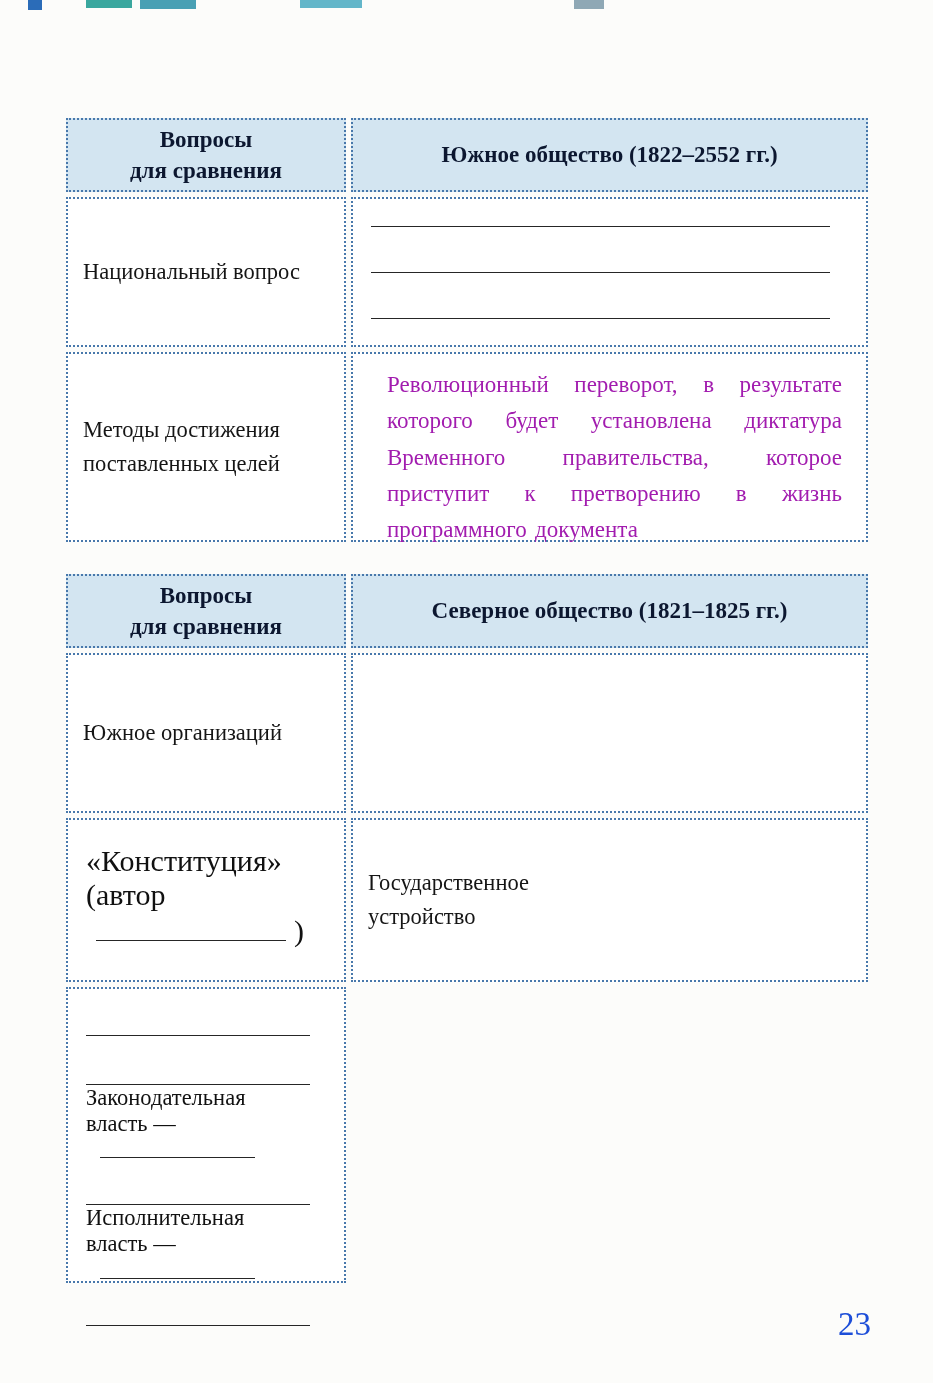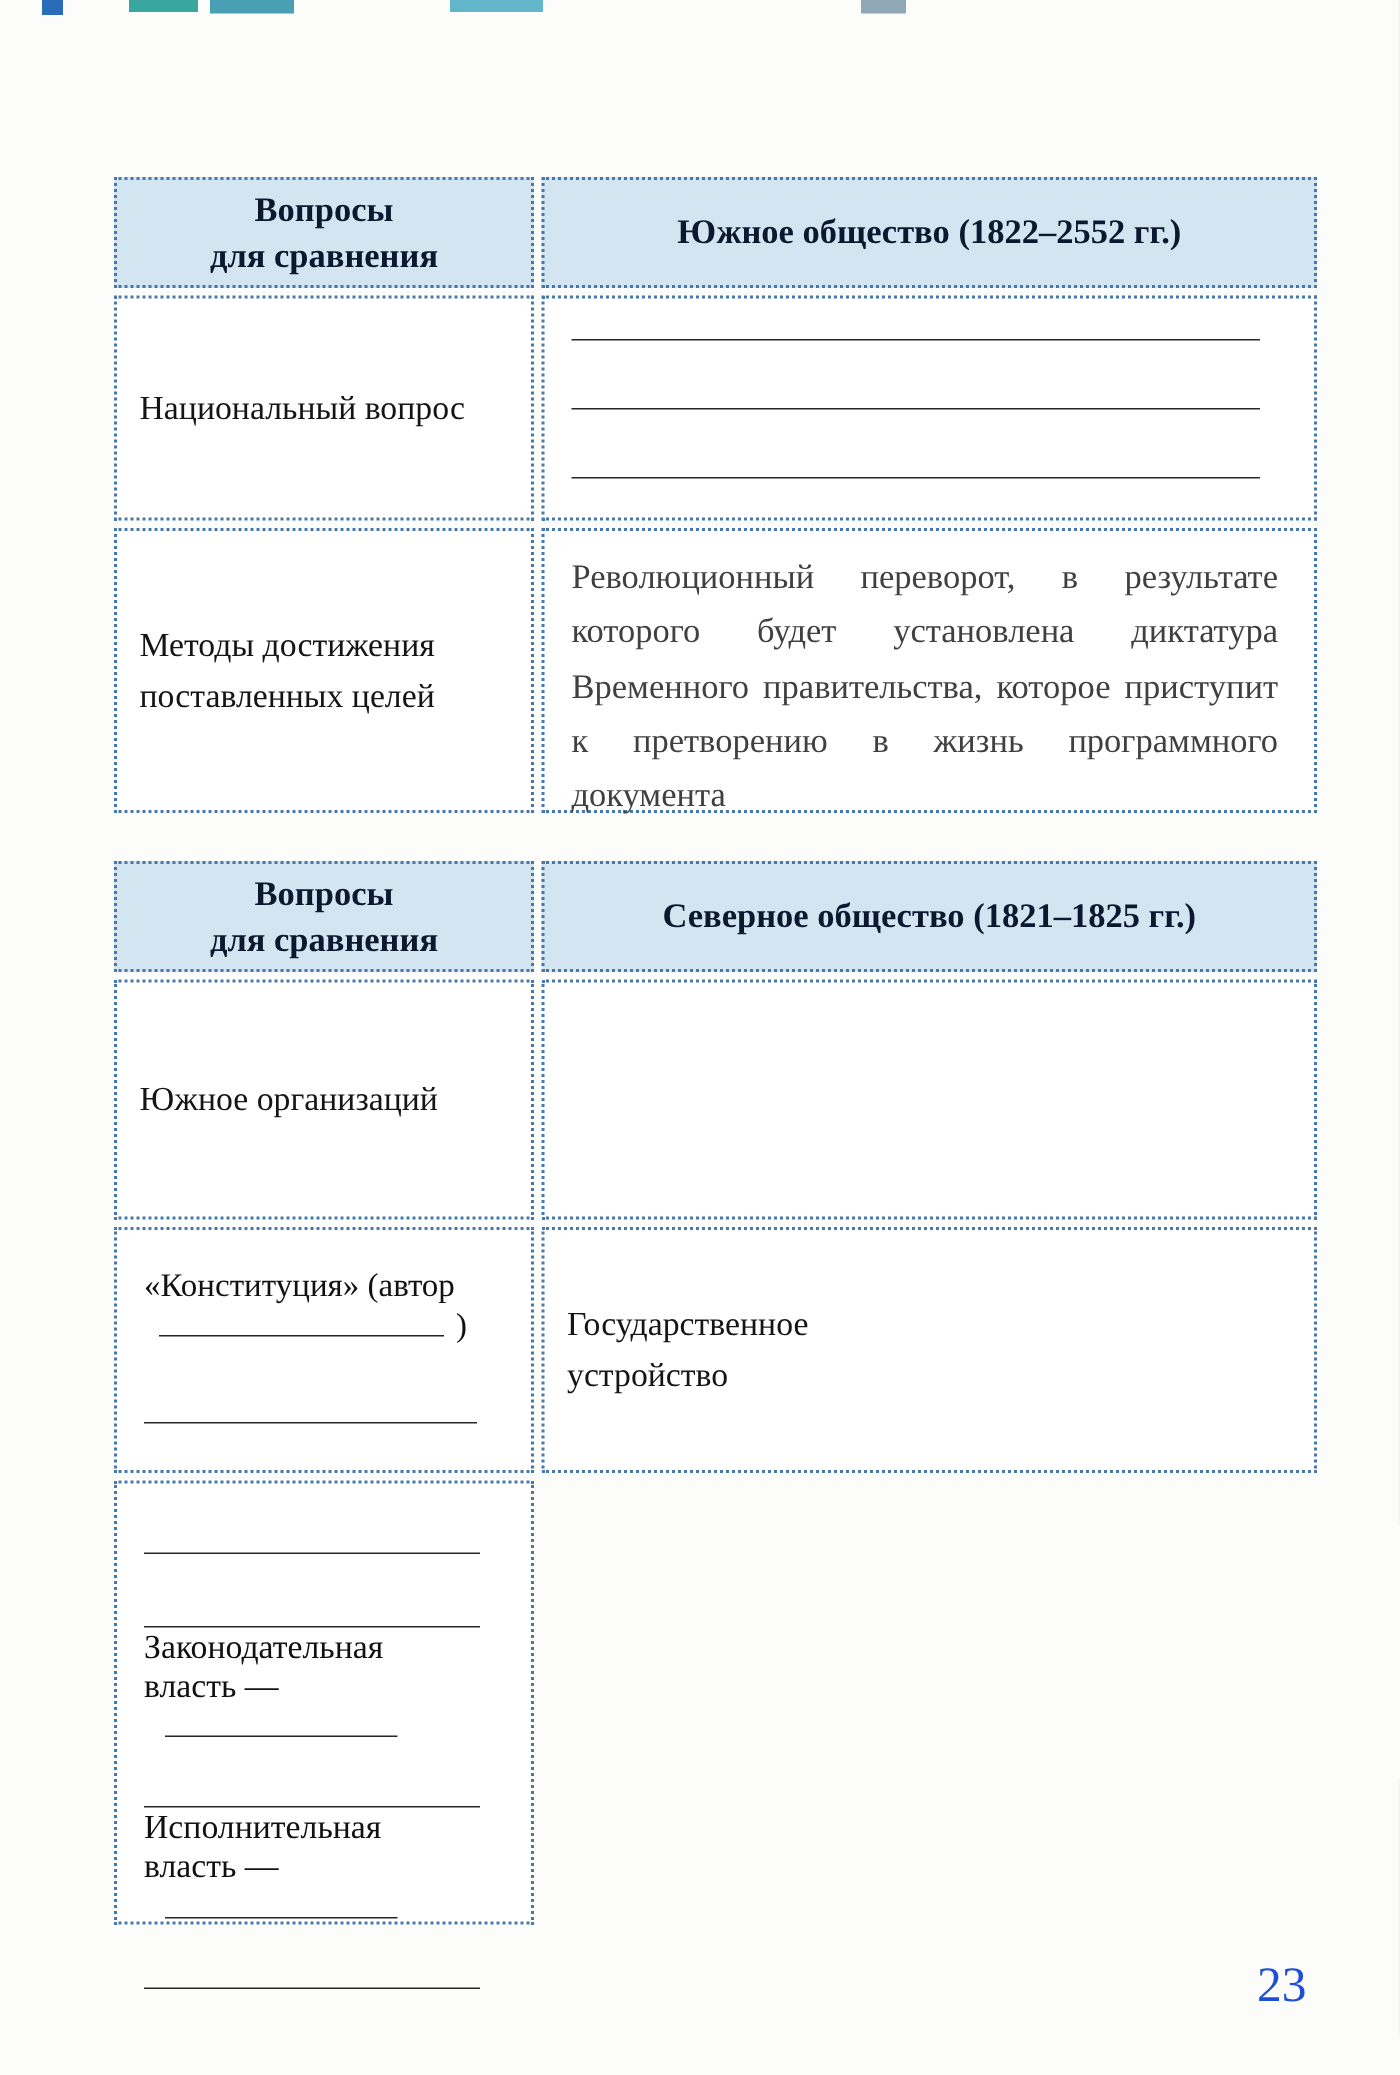--- a/index.html
+++ b/index.html
@@ -18,21 +18,21 @@
   
   .artifact { position: absolute; top: 0; }
   .a1 { left: 28px;  width: 14px; height: 10px; background: #2b6cb8; }
   .a2 { left: 86px;  width: 46px; height: 8px;  background: #3aa79e; }
   .a3 { left: 140px; width: 56px; height: 9px;  background: #49a0b4; }
   .a4 { left: 300px; width: 62px; height: 8px;  background: #63b6c9; }
   .a5 { left: 574px; width: 30px; height: 9px;  background: #8fa8b5; }
 
   .table {
     position: absolute;
-    left: 76px;
+    left: 66px;
     width: 802px;
     display: grid;
     grid-template-columns: 280px 1fr;
     gap: 5px;
   }
   .t1 { top: 118px; grid-template-rows: 74px 150px 190px; }
   .t2 { top: 574px; grid-template-rows: 74px 160px 164px 296px; }
 
   .cell {
     border: 2px dotted #4878ab;
@@ -70,33 +70,34 @@
     gap: 45px;
     padding: 0 36px 0 18px;
   }
 
   .para { padding: 13px 24px 0 18px; }
   .para p {
     font-size: 23px;
     line-height: 1.58;
     text-align: justify;
     word-spacing: 2.5px;
-    color: #404040;
+    color: #a21caf;
+    margin-left: 16px;
   }
 
   .inline-blank {
     display: inline-block;
     height: 0.95em;
     border-bottom: 1.6px solid #262626;
     vertical-align: baseline;
   }
   .w190 { width: 190px; margin: 0 8px 0 10px; }
   .w155 { width: 155px; margin-left: 14px; }
 
-  .prog { padding: 0 36px 0 18px; font-size: 22px; color: #111; }
+  .prog { padding: 0 36px 0 18px; font-size: 30px; color: #111; }
   .prog .const-line { margin-top: 24px; }
   .prog .blank { margin-top: 51px; }
 
   .gov { padding: 0 34px 0 18px; font-size: 22.5px; color: #111; }
   .gov .b1 { margin-top: 46px; }
   .gov .b2 { margin-top: 48px; }
   .gov .l1 { }
   .gov .b3 { margin-top: 40px; }
   .gov .l2 { }
   .gov .b4 { margin-top: 40px; }

